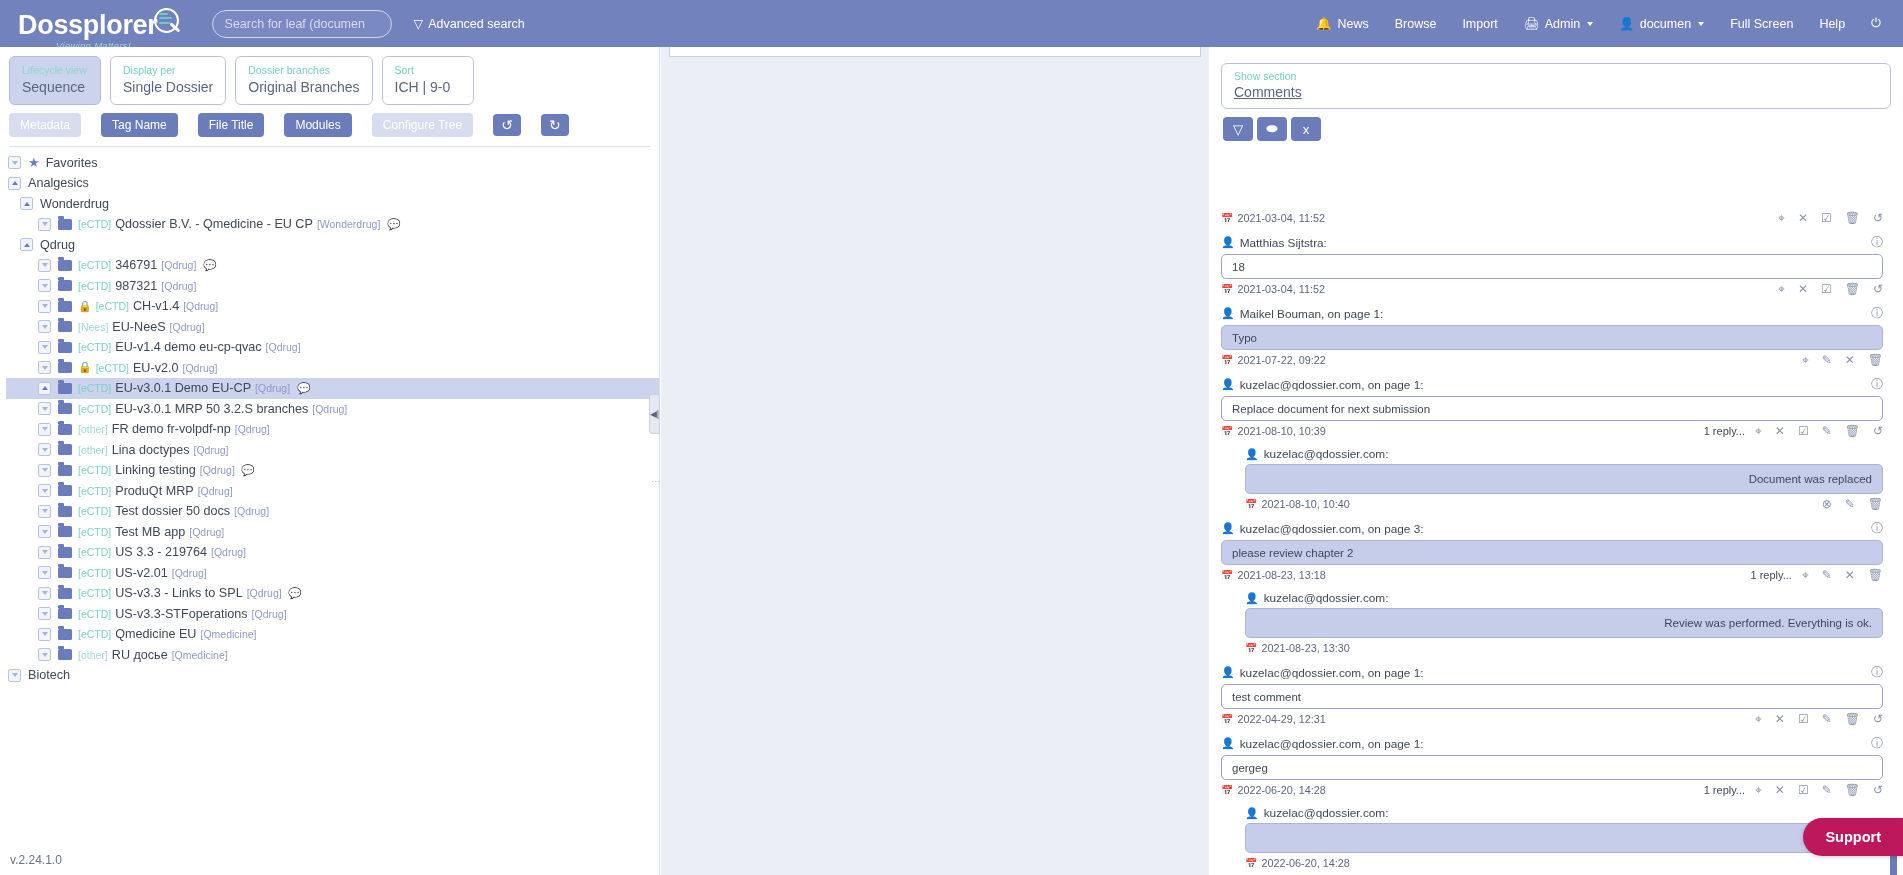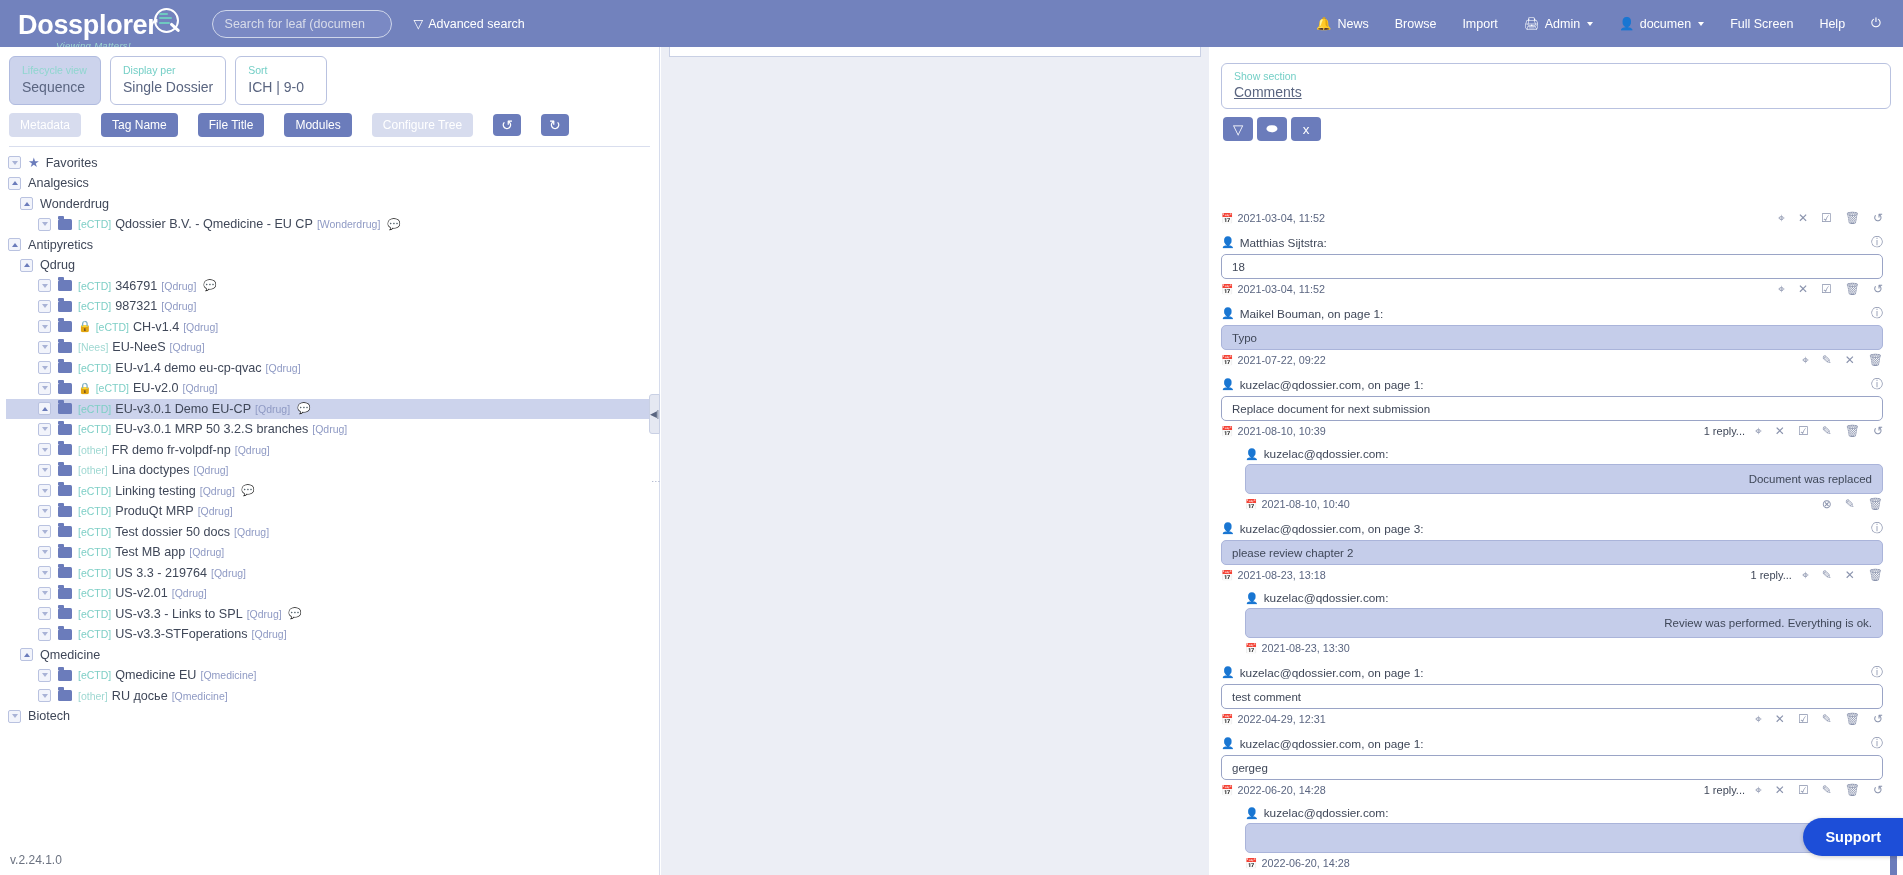--- a/index.html
+++ b/index.html
@@ -229,21 +229,21 @@
   .scrollbar-track {
     position: absolute; right: 3px; top: 154px; width: 7px; height: 680px;
   }
   .scrollbar-thumb {
     position: absolute; right: 3px; top: 628px; width: 7px; height: 200px;
     background: #6b7cbb; border-radius: 4px;
   }
 
   .support-btn {
     position: absolute; right: 0; bottom: 22px;
-    background: #1d4ed8; color: #ffffff; font-size: 14.5px; font-weight: bold;
+    background: #be185d; color: #ffffff; font-size: 14.5px; font-weight: bold;
     padding: 11px 22px; border-radius: 22px 0 0 22px; cursor: pointer;
     box-shadow: 0 1px 4px rgba(0,0,0,.2);
   }
 </style>
 </head>
 <body>
 
 <div class="topbar">
   <div class="logo-wrap">
     <span class="logo-text">Dossplorer</span>
@@ -302,20 +302,24 @@
   <div class="filter-row" id="filter-row">
       <div class="filter-card active">
         <div class="filter-label">Lifecycle view</div>
         <div class="filter-value">Sequence</div>
       </div>
       <div class="filter-card">
         <div class="filter-label">Display per</div>
         <div class="filter-value">Single Dossier</div>
       </div>
       <div class="filter-card">
+        <div class="filter-label">Dossier branches</div>
+        <div class="filter-value">Original Branches</div>
+      </div>
+      <div class="filter-card">
         <div class="filter-label">Sort</div>
         <div class="filter-value">ICH | 9-0</div>
       </div>
     </div>
 
   <div class="btn-row" id="btn-row">
       <button class="tbtn dim">Metadata</button>
       <button class="tbtn solid">Tag Name</button>
       <button class="tbtn solid">File Title</button>
       <button class="tbtn solid">Modules</button>
@@ -349,26 +353,20 @@
       <div class="tree-row indent2">
         <span class="toggle down">
           <i></i>
         </span>
         <span class="folder"></span>
         <span class="tag ">[eCTD]</span>
         <span class="node-label">Qdossier B.V. - Qmedicine - EU CP</span>
         <span class="suffix">[Wonderdrug]</span>
         <span class="bubble">💬</span>
       </div>
-      <div class="tree-row indent0">
-        <span class="toggle up">
-          <i></i>
-        </span>
-        <span class="node-label">Antipyretics</span>
-      </div>
       <div class="tree-row indent1">
         <span class="toggle up">
           <i></i>
         </span>
         <span class="node-label">Qdrug</span>
       </div>
       <div class="tree-row indent2">
         <span class="toggle down">
           <i></i>
         </span>
@@ -528,26 +526,20 @@
         <span class="bubble">💬</span>
       </div>
       <div class="tree-row indent2">
         <span class="toggle down">
           <i></i>
         </span>
         <span class="folder"></span>
         <span class="tag ">[eCTD]</span>
         <span class="node-label">US-v3.3-STFoperations</span>
         <span class="suffix">[Qdrug]</span>
-      </div>
-      <div class="tree-row indent1">
-        <span class="toggle up">
-          <i></i>
-        </span>
-        <span class="node-label">Qmedicine</span>
       </div>
       <div class="tree-row indent2">
         <span class="toggle down">
           <i></i>
         </span>
         <span class="folder"></span>
         <span class="tag ">[eCTD]</span>
         <span class="node-label">Qmedicine EU</span>
         <span class="suffix">[Qmedicine]</span>
       </div>

